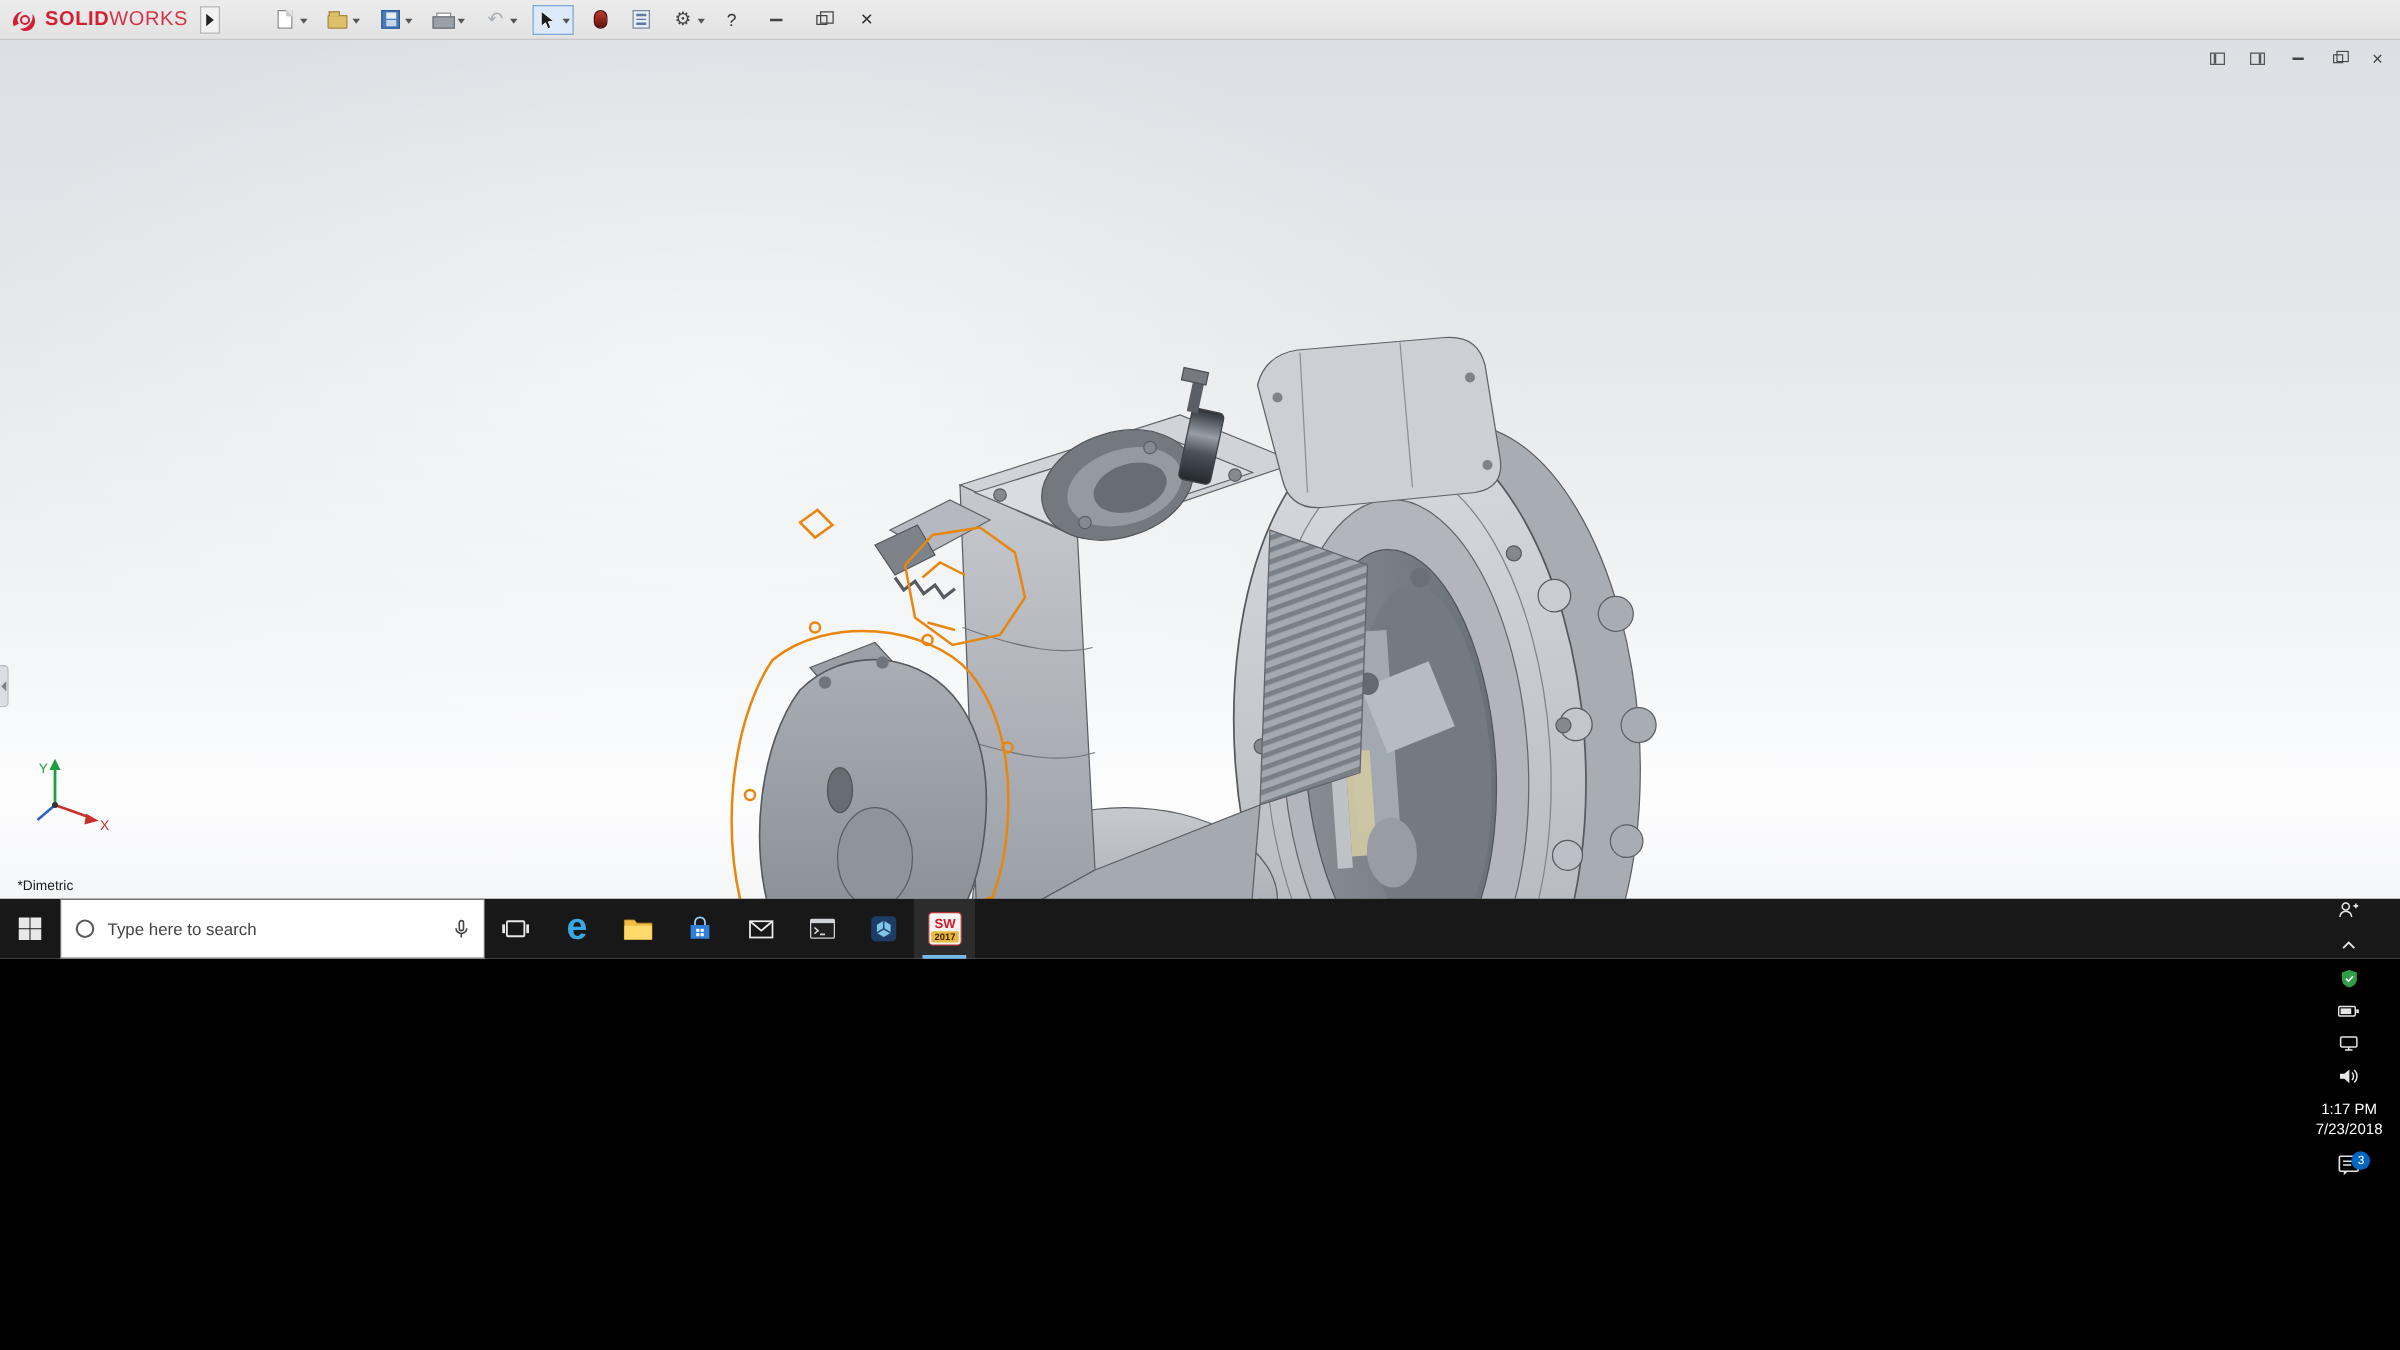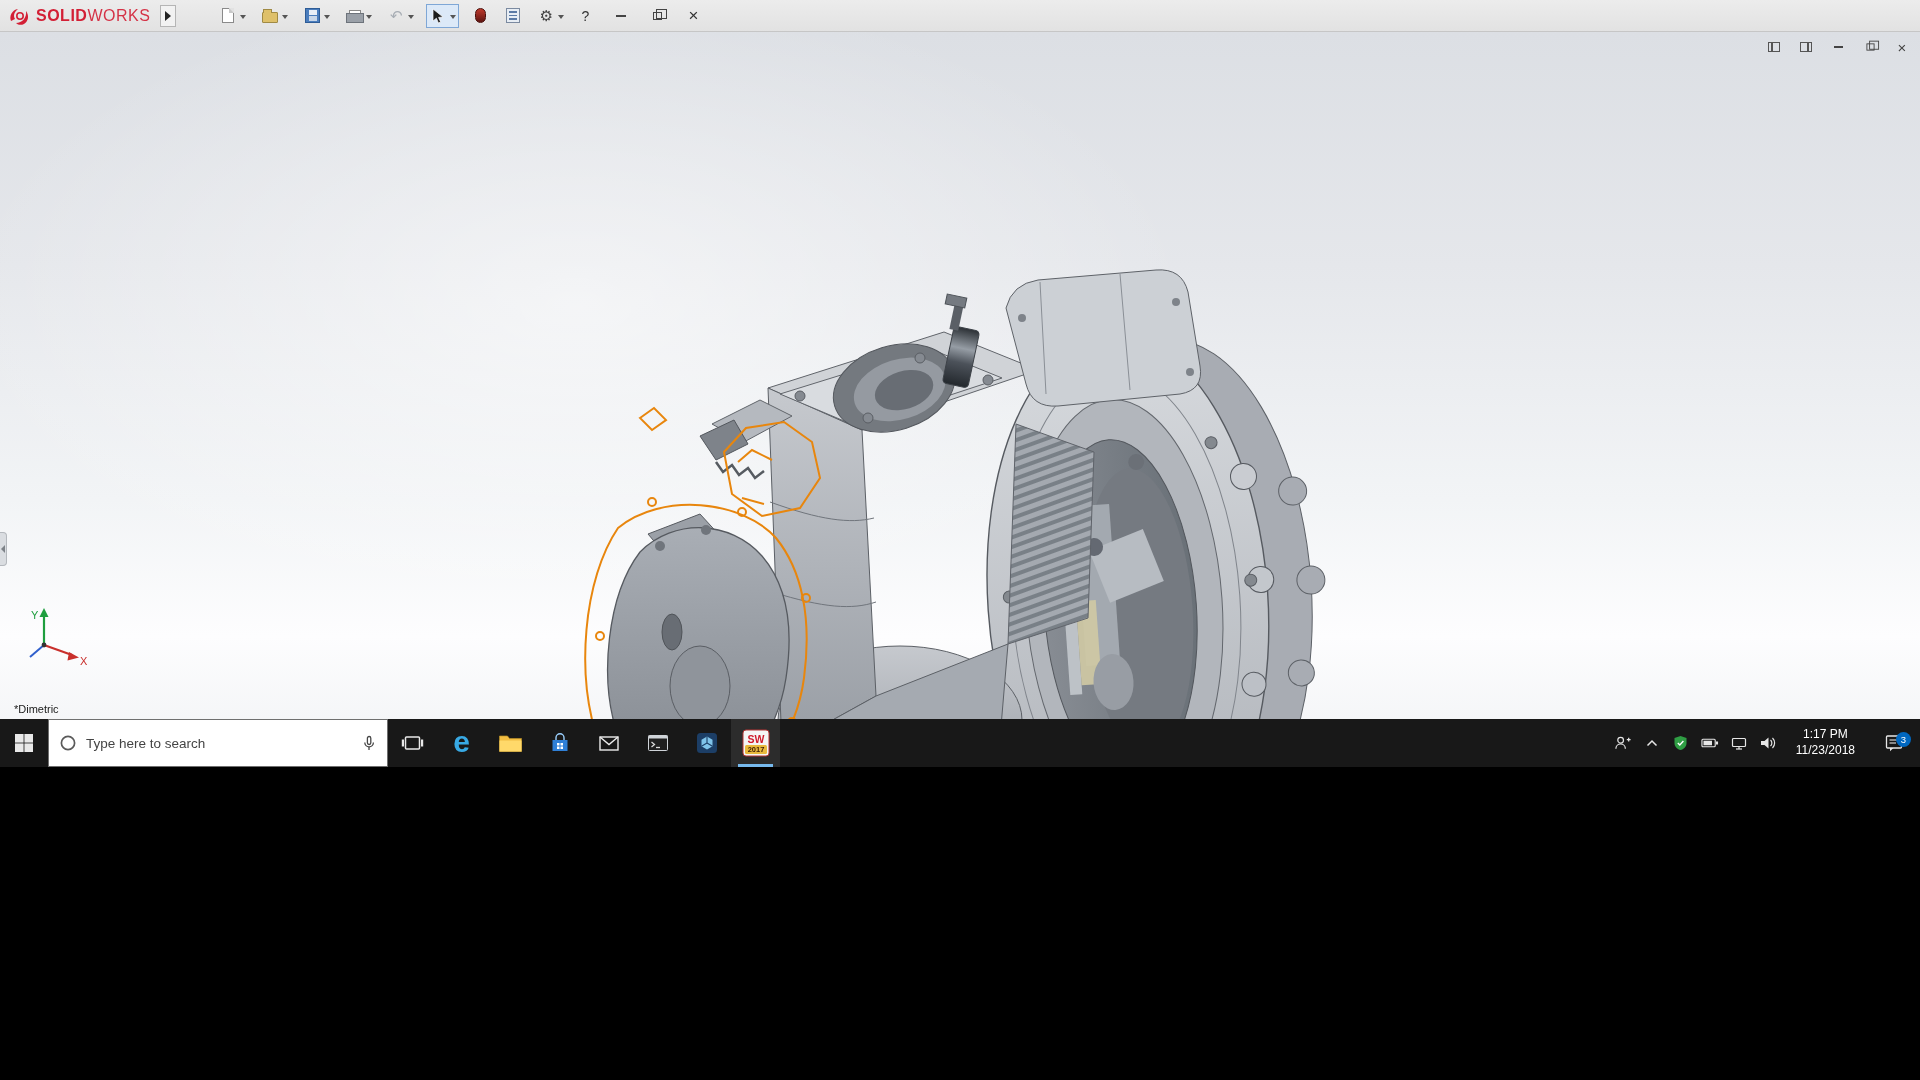--- a/index.html
+++ b/index.html
@@ -67,21 +67,21 @@
   
   .taskbar { position:absolute; left:0; right:0; bottom:0; height:48px; background:#181818; display:flex; align-items:stretch; z-index:40; }
   .start-btn { width:48px; display:flex; align-items:center; justify-content:center; }
   .search-box { width:340px; background:#ffffff; border:1px solid #6f6f6f; display:flex; align-items:center; gap:9px; padding:0 10px;justify-content:flex-end; }
   .search-box input { border:none; outline:none; background:transparent; flex:1; font-size:13.5px; color:#333; font-family:"Liberation Sans",sans-serif; }
   .search-box input::placeholder { color:#444; opacity:1; }
   .tb-app { width:49px; display:flex; align-items:center; justify-content:center; position:relative; }
   .tb-app.active { background:rgba(255,255,255,.09); }
   .tb-app.active::after { content:""; position:absolute; left:7px; right:7px; bottom:0; height:3px; background:#76b9ed; }
   .tb-spacer { flex:1; }
-  .tray { display:flex; align-items:center; gap:11px; padding:0 6px; }
+  .tray { display:flex; align-items:center; gap:11px; padding:0 6px;flex-direction:column; }
   .tray-ico { display:flex; align-items:center; justify-content:center; width:18px; height:18px; }
   .clock { display:flex; flex-direction:column; align-items:center; justify-content:center; color:#fff; font-size:12px;
            line-height:1.3; padding:0 8px; text-align:center; }
   .action-center { position:relative; width:40px; display:flex; align-items:center; justify-content:center; }
   .ac-badge { position:absolute; right:3px; bottom:6px; min-width:15px; height:15px; border-radius:8px; background:#0067c0;
               color:#fff; font-size:9.5px; display:flex; align-items:center; justify-content:center; padding:0 3px; }
 </style>
 </head>
 <body>
 
@@ -508,21 +508,21 @@
         </svg>
       </span>
       <span class="tray-ico">
         <svg width="18" height="16" viewBox="0 0 18 16">
           <polygon points="2,6 5.5,6 9.5,2.5 9.5,13.5 5.5,10 2,10" fill="#e6e6e6"></polygon>
           <path d="M11.5 5 a4 4 0 0 1 0 6 M13.5 3 a7 7 0 0 1 0 10" stroke="#e6e6e6" fill="none" stroke-width="1.2"></path>
         </svg>
       </span>
       <div class="clock">
         <span>1:17 PM</span>
-        <span>11/23/2018</span>
+        <span>7/23/2018</span>
       </div>
       <div class="action-center">
         <svg width="20" height="20" viewBox="0 0 20 20">
           <rect x="2.5" y="3" width="15" height="12" rx="1" stroke="#e6e6e6" fill="none" stroke-width="1.3"></rect>
           <path d="M6 15 v3.2 l3.4 -3.2" fill="#e6e6e6"></path>
           <line x1="5.5" y1="7" x2="14.5" y2="7" stroke="#e6e6e6" stroke-width="1.1"></line>
           <line x1="5.5" y1="10" x2="12" y2="10" stroke="#e6e6e6" stroke-width="1.1"></line>
         </svg>
         <span class="ac-badge">3</span>
       </div>

